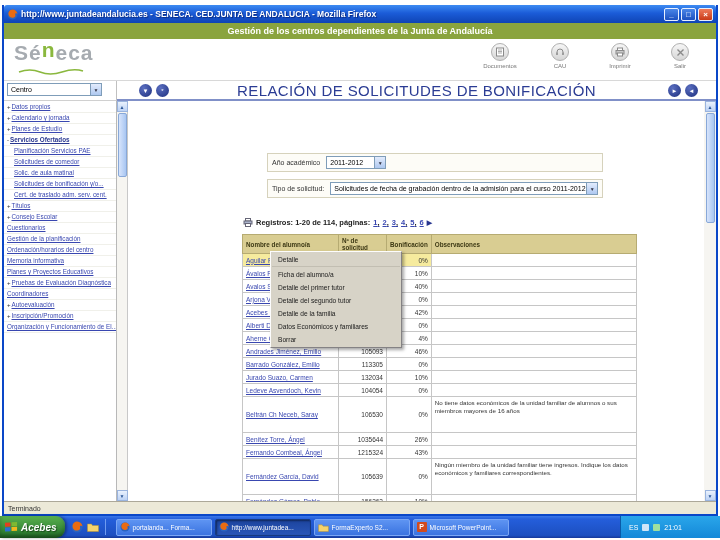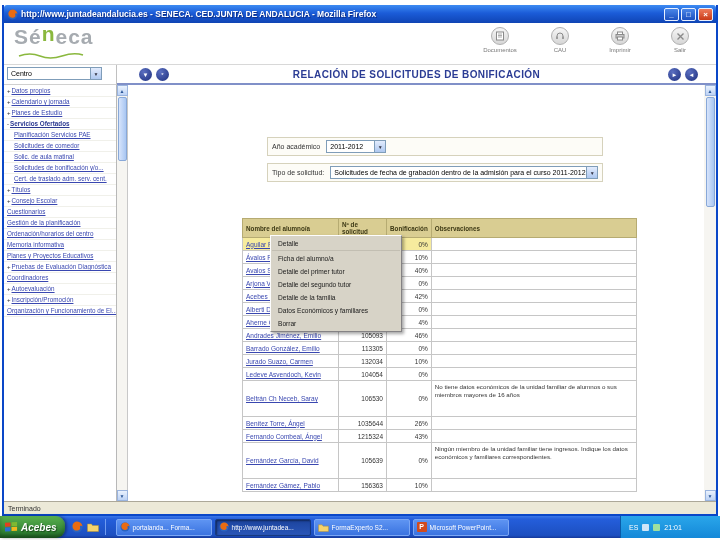--- a/index.html
+++ b/index.html
@@ -44,21 +44,21 @@
   .navrow{flex:0 0 20px;display:flex;background:#fff}
   .profile-cell{flex:0 0 113px;width:113px;padding:2px 14px 0 3px;border-right:1px solid #c0c0c0;
     border-bottom:1px solid #d0d0d0}
   .fakeselect{position:relative;border:1px solid #7f9db9;background:#fff;height:13px;
     font-size:7px;display:flex;align-items:center;padding:0 13px 0 3px;white-space:nowrap;overflow:hidden}
   .fs-arrow{position:absolute;right:0;top:0;bottom:0;width:11px;border-left:1px solid #7f9db9;
     background:linear-gradient(180deg,#e3ecfd,#aec8f0);display:flex;align-items:center;justify-content:center;
     font-size:5px;color:#334}
   .main-title-row{flex:1;position:relative;display:flex;align-items:center;justify-content:center;
     border-bottom:2px solid #8090c8}
-  .page-title{font-size:10px;font-weight:bold;color:#2b3c94;letter-spacing:.4px}
+  .page-title{font-size:15px;font-weight:normal;color:#2b3c94;letter-spacing:.4px}
   .navcircles-left{position:absolute;left:22px;top:3px;display:flex;gap:4px}
   .navcircles-right{position:absolute;right:18px;top:3px;display:flex;gap:4px}
   .ncircle{width:13px;height:13px;border-radius:50%;color:#fff;font-size:6px;
     background:radial-gradient(circle at 35% 30%,#5a6ec0,#1d2f7e);
     display:flex;align-items:center;justify-content:center}
 
   
   .content{flex:1;display:flex;overflow:hidden;position:relative;background:#fff}
   .sidebar{flex:0 0 113px;width:113px;border-right:1px solid #b8b8b8;overflow:hidden;padding-top:1px}
   .side-item{display:block;font-size:6.3px;line-height:10px;padding:0 2px 0 3px;
@@ -156,20 +156,23 @@
         <path d="M6 .5a5.5 5.5 0 0 1 5.5 5.5c-.2-1.4-2.8-1.8-2.6-.6.2 1.4 1.2 3.4-2.4 4.1C3 10 1.2 7 1.6 4.2 2.3 1.7 4 .5 6 .5z" fill="#e96b12"></path>
       </svg>
       <span class="tb-title">http://www.juntadeandalucia.es - SENECA. CED.JUNTA DE ANDALUCIA - Mozilla Firefox</span>
       <div class="winbtns">
         <div class="wb wb-min">_</div>
         <div class="wb wb-max">□</div>
         <div class="wb wb-close">×</div>
       </div>
     </div>
 
+    <div class="banner">
+      <span>Gestión de los centros dependientes de la Junta de Andalucía</span>
+    </div>
 
     <div class="idband">
       <div class="logo"><span>Sé</span><span class="ln">n</span><span>eca</span></div>
       <svg class="logo-wave" width="66" height="8" viewBox="0 0 66 8">
         <path d="M1 5 Q12 1 22 5 T44 5 T65 4" fill="none" stroke="#8ab83e" stroke-width="1.6"></path>
       </svg>
 
 
       <div class="actions">
         <div class="action">
@@ -295,20 +298,35 @@
             <span class="flabel">Tipo de solicitud:</span>
             <div class="fakeselect fselect fs-type">
               <span>Solicitudes de fecha de grabación dentro de la admisión para el curso 2011-2012</span>
               <span class="fs-arrow">
                   <span>▼</span>
                 </span>
             </div>
           </div>
         </div>
 
+        <div class="pagination">
+          <svg width="10" height="9" viewBox="0 0 10 9">
+            <rect x="2.5" y=".5" width="5" height="2.5" fill="#fff" stroke="#667"></rect>
+            <rect x="1" y="3" width="8" height="3" fill="#aab4cc" stroke="#667"></rect>
+            <rect x="2.5" y="5.5" width="5" height="3" fill="#fff" stroke="#667"></rect>
+          </svg>
+          <span>Registros: 1-20 de 114, páginas: </span>
+          <span class="pg">1</span>
+          <span class="pg">2</span>
+          <span class="pg">3</span>
+          <span class="pg">4</span>
+          <span class="pg">5</span>
+          <span class="pg last">6</span>
+          <span class="pg-next">▶</span>
+        </div>
 
         <table class="datatable">
           <thead>
             <tr>
               <th class="c-name">Nombre del alumno/a</th>
               <th class="c-num">Nº de solicitud</th>
               <th class="c-pct">Bonificación</th>
               <th class="c-obs">Observaciones</th>
             </tr>
           </thead>

